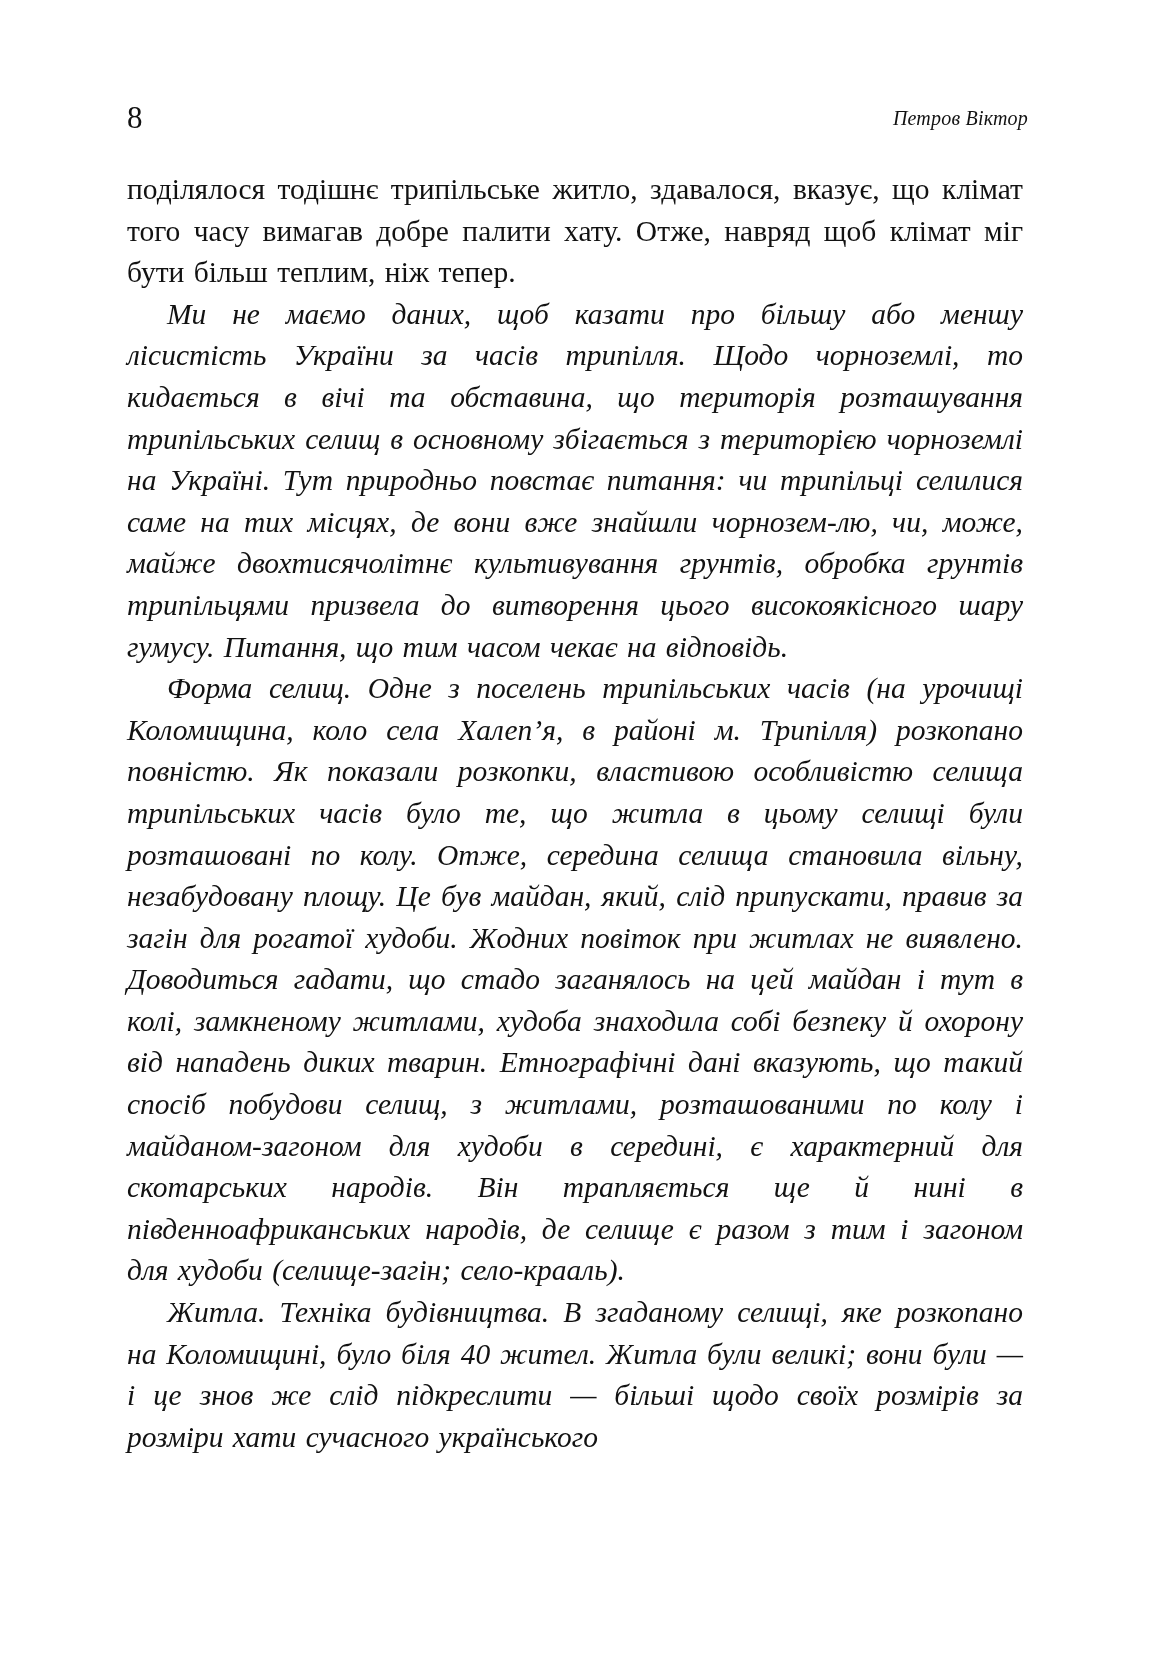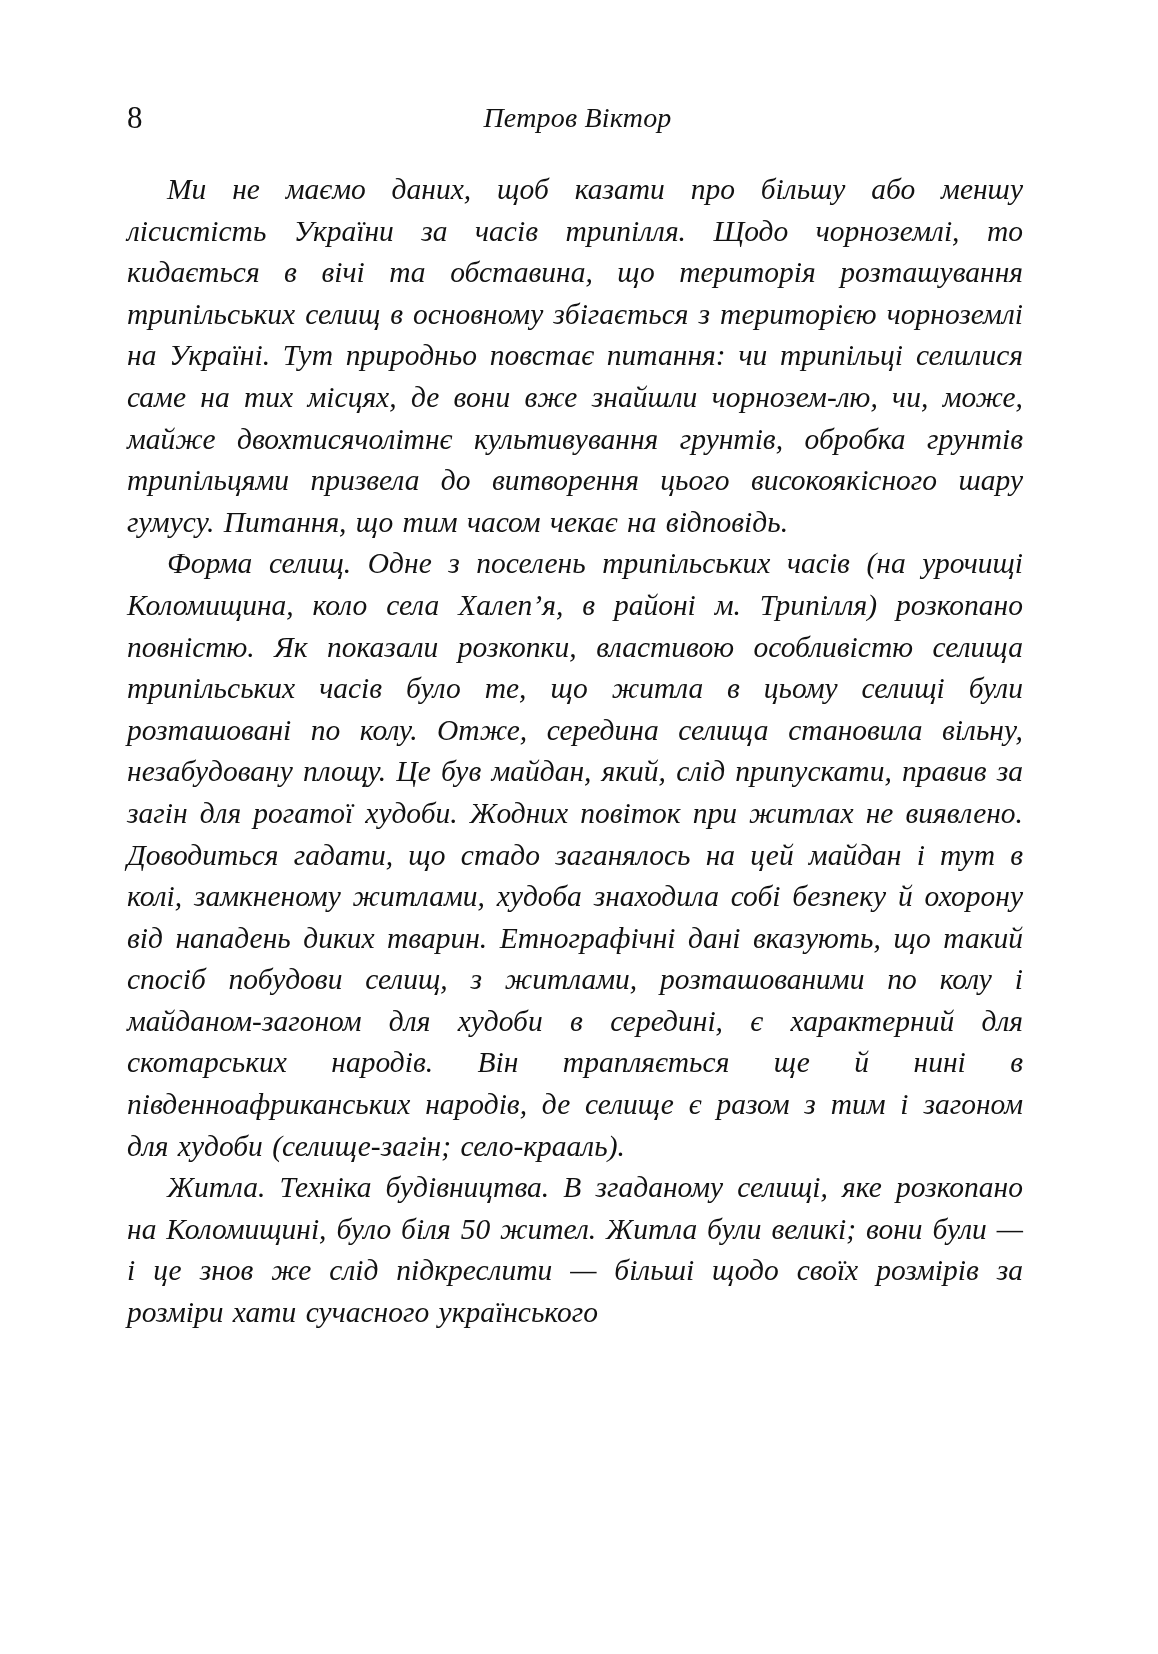--- a/index.html
+++ b/index.html
@@ -28,23 +28,23 @@
   .page-number {
     position: absolute;
     left: 0;
     top: 0;
     font-size: 31px;
     font-style: normal;
     line-height: 44px;
   }
   .head-title {
     display: block;
-    text-align: center;
+    text-align: right;
     font-style: italic;
-    font-size: 28px;
+    font-size: 20px;
     line-height: 44px;
     letter-spacing: 0.2px;
   }
   .body-text {
     position: absolute;
     top: 169px;
     left: 127px;
     width: 896px;
     text-align: justify;
     font-size: 29.5px;
@@ -64,18 +64,19 @@
 <body>
 
 <div class="page">
 
   <div class="running-head">
     <span class="page-number">8</span>
     <span class="head-title">Петров Віктор</span>
   </div>
 
   <div class="body-text">
+    <p>поділялося тодішнє трипільське житло, здавалося, вказує, що клімат того часу вимагав добре палити хату. Отже, навряд щоб клімат міг бути більш теплим, ніж тепер.</p>
     <p class="indent">Ми не маємо даних, щоб казати про більшу або меншу лісистість України за часів трипілля. Щодо чорноземлі, то кидається в вічі та обставина, що територія розташування трипільських селищ в основному збігається з територією чорноземлі на Україні. Тут природньо повстає питання: чи трипільці селилися саме на тих місцях, де вони вже знайшли чорнозем-лю, чи, може, майже двохтисячолітнє культивування грунтів, обробка грунтів трипільцями призвела до витворення цього високоякісного шару гумусу. Питання, що тим часом чекає на відповідь.</p>
     <p class="indent">Форма селищ. Одне з поселень трипільських часів (на урочищі Коломищина, коло села Халеп’я, в районі м. Трипілля) розкопано повністю. Як показали розкопки, властивою особливістю селища трипільських часів було те, що житла в цьому селищі були розташовані по колу. Отже, середина селища становила вільну, незабудовану площу. Це був майдан, який, слід припускати, правив за загін для рогатої худоби. Жодних повіток при житлах не виявлено. Доводиться гадати, що стадо заганялось на цей майдан і тут в колі, замкненому житлами, худоба знаходила собі безпеку й охорону від нападень диких тварин. Етнографічні дані вказують, що такий спосіб побудови селищ, з житлами, розташованими по колу і майданом-загоном для худоби в середині, є характерний для скотарських народів. Він трапляється ще й нині в південноафриканських народів, де селище є разом з тим і загоном для худоби (селище-загін; село-крааль).</p>
-    <p class="indent">Житла. Техніка будівництва. В згаданому селищі, яке розкопано на Коломищині, було біля 50 жител. Житла були великі; вони були — і це знов же слід підкреслити — більші щодо своїх розмірів за розміри хати сучасного українського</p>
+    <p class="indent">Житла. Техніка будівництва. В згаданому селищі, яке розкопано на Коломищині, було біля 40 жител. Житла були великі; вони були — і це знов же слід підкреслити — більші щодо своїх розмірів за розміри хати сучасного українського</p>
   </div>
 
 </div>
 
 </body></html>

